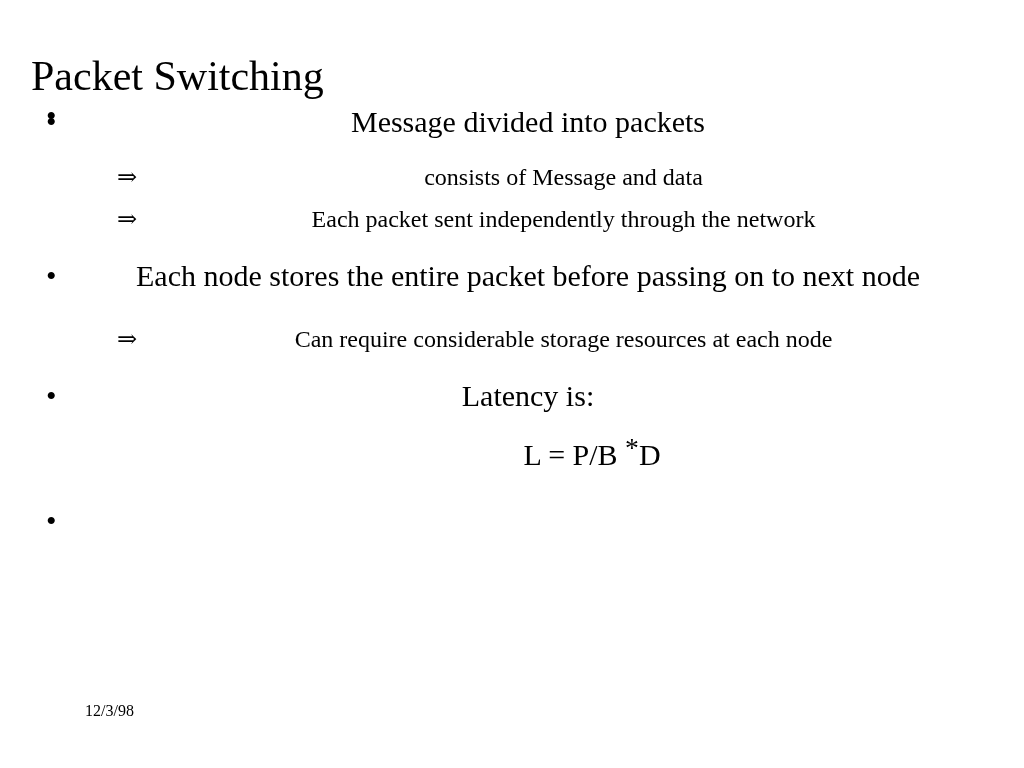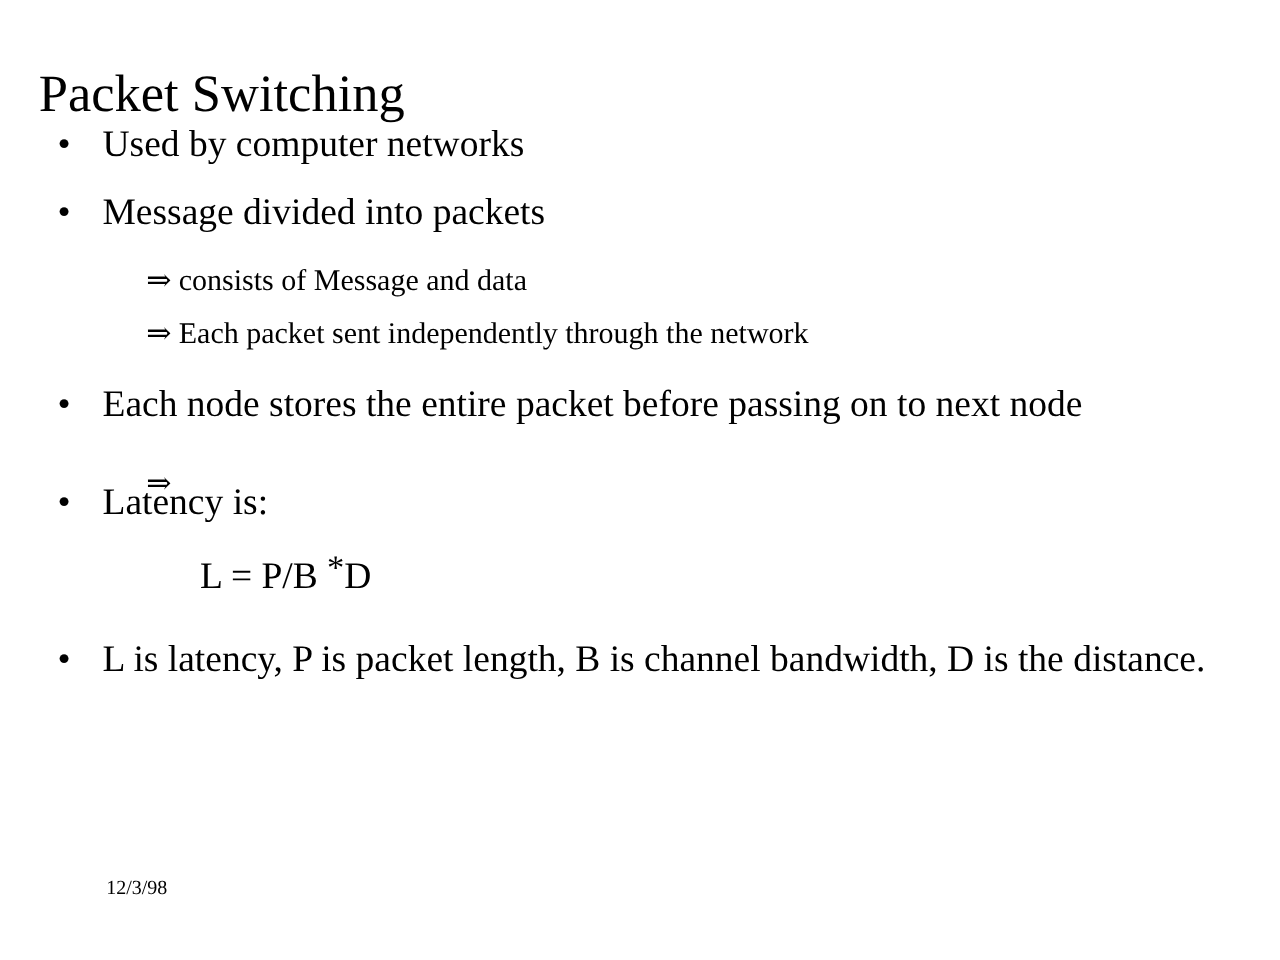--- a/index.html
+++ b/index.html
@@ -11,20 +11,21 @@
   body {
     font-family: "Liberation Serif", "DejaVu Serif", serif;
     color: #000000;
   }
   #slide {
     position: relative;
     width: 1024px;
     height: 726px;
     background: #ffffff;
     overflow: hidden;
+    text-align: center;
   }
 
   
   .slide-title {
     position: absolute;
     left: 31px;
     top: 24px;
     font-size: 42px;
     line-height: 48px;
     font-weight: normal;
@@ -112,21 +113,20 @@
 <body>
 
 <div id="slide">
 
   <h1 class="slide-title">Packet Switching</h1>
 
   <div class="body-block">
 
     <div class="bullet-l1">
       <span class="marker">•</span>
-      <span class="text">Used by computer networks</span>
     </div>
 
     <div class="bullet-l1">
       <span class="marker">•</span>
       <span class="text">Message divided into packets</span>
     </div>
 
     <div class="gap-sm"></div>
 
     <div class="bullet-l2">
@@ -143,37 +143,37 @@
 
     <div class="bullet-l1">
       <span class="marker">•</span>
       <span class="text">Each node stores the entire packet before passing on to next node</span>
     </div>
 
     <div class="gap-md"></div>
 
     <div class="bullet-l2">
       <span class="marker">⇒</span>
+      <span class="text">Can require considerable storage resources at each node</span>
     </div>
 
     <div class="gap-md"></div>
 
     <div class="bullet-l1">
       <span class="marker">•</span>
       <span class="text">Latency is:</span>
     </div>
 
     <div class="formula-line">
       <span>L = P/B </span><span class="star">*</span><span>D</span>
     </div>
 
     <div class="gap-lg"></div>
 
     <div class="bullet-l1">
       <span class="marker">•</span>
-      <span class="text">L is latency, P is packet length, B is channel bandwidth, D is the distance.</span>
     </div>
 
   </div>
 
   <div class="date-stamp">12/3/98</div>
 
 </div>
 
 </body></html>

